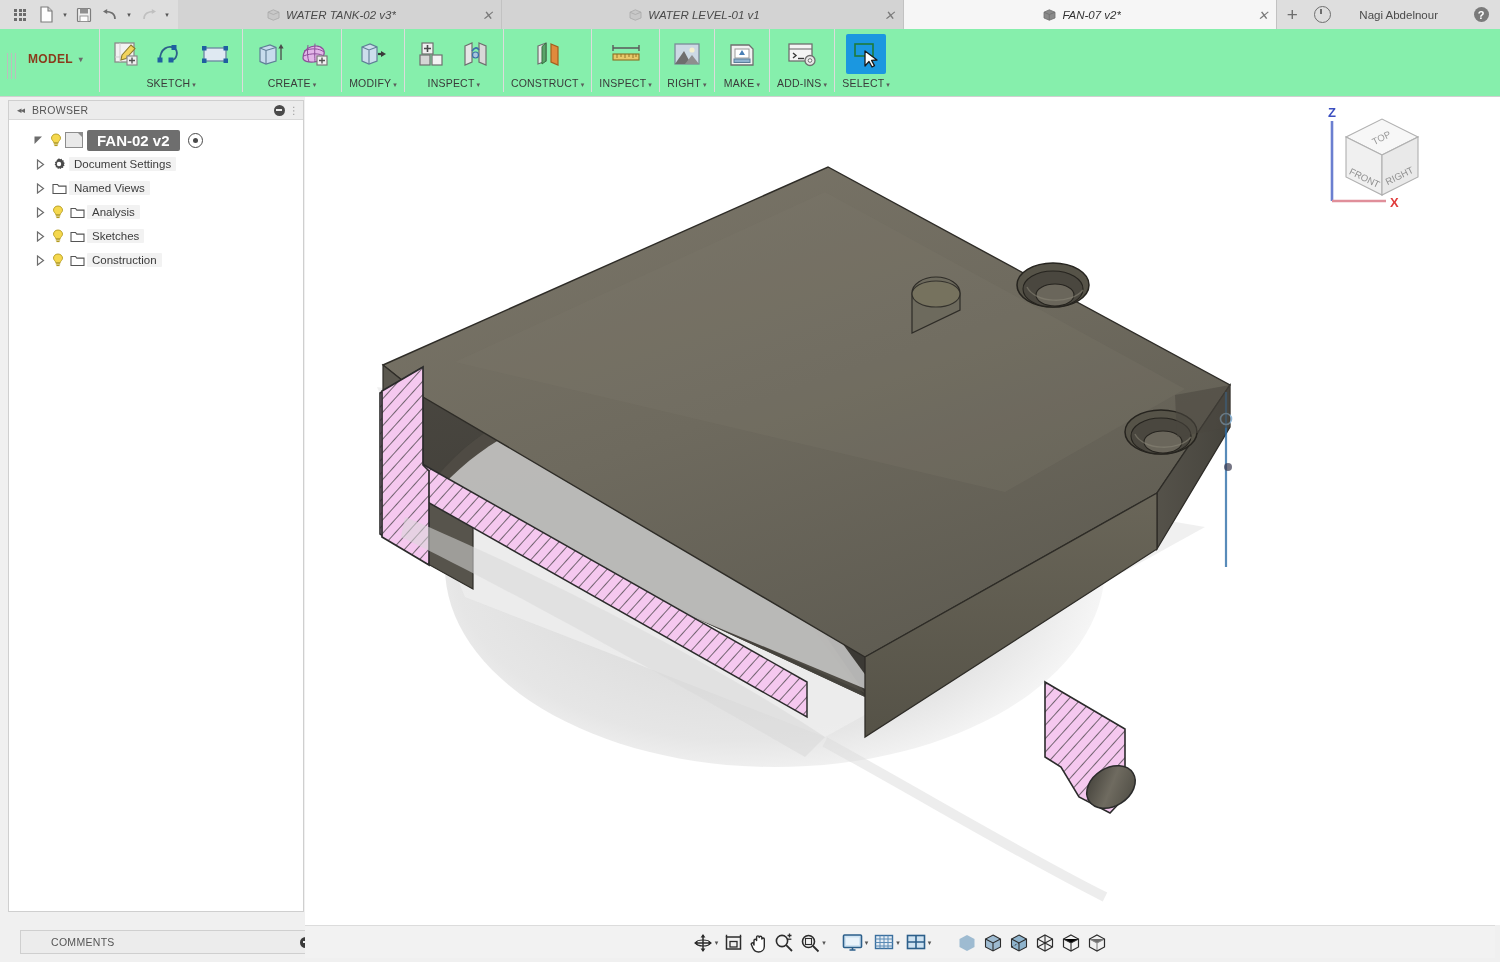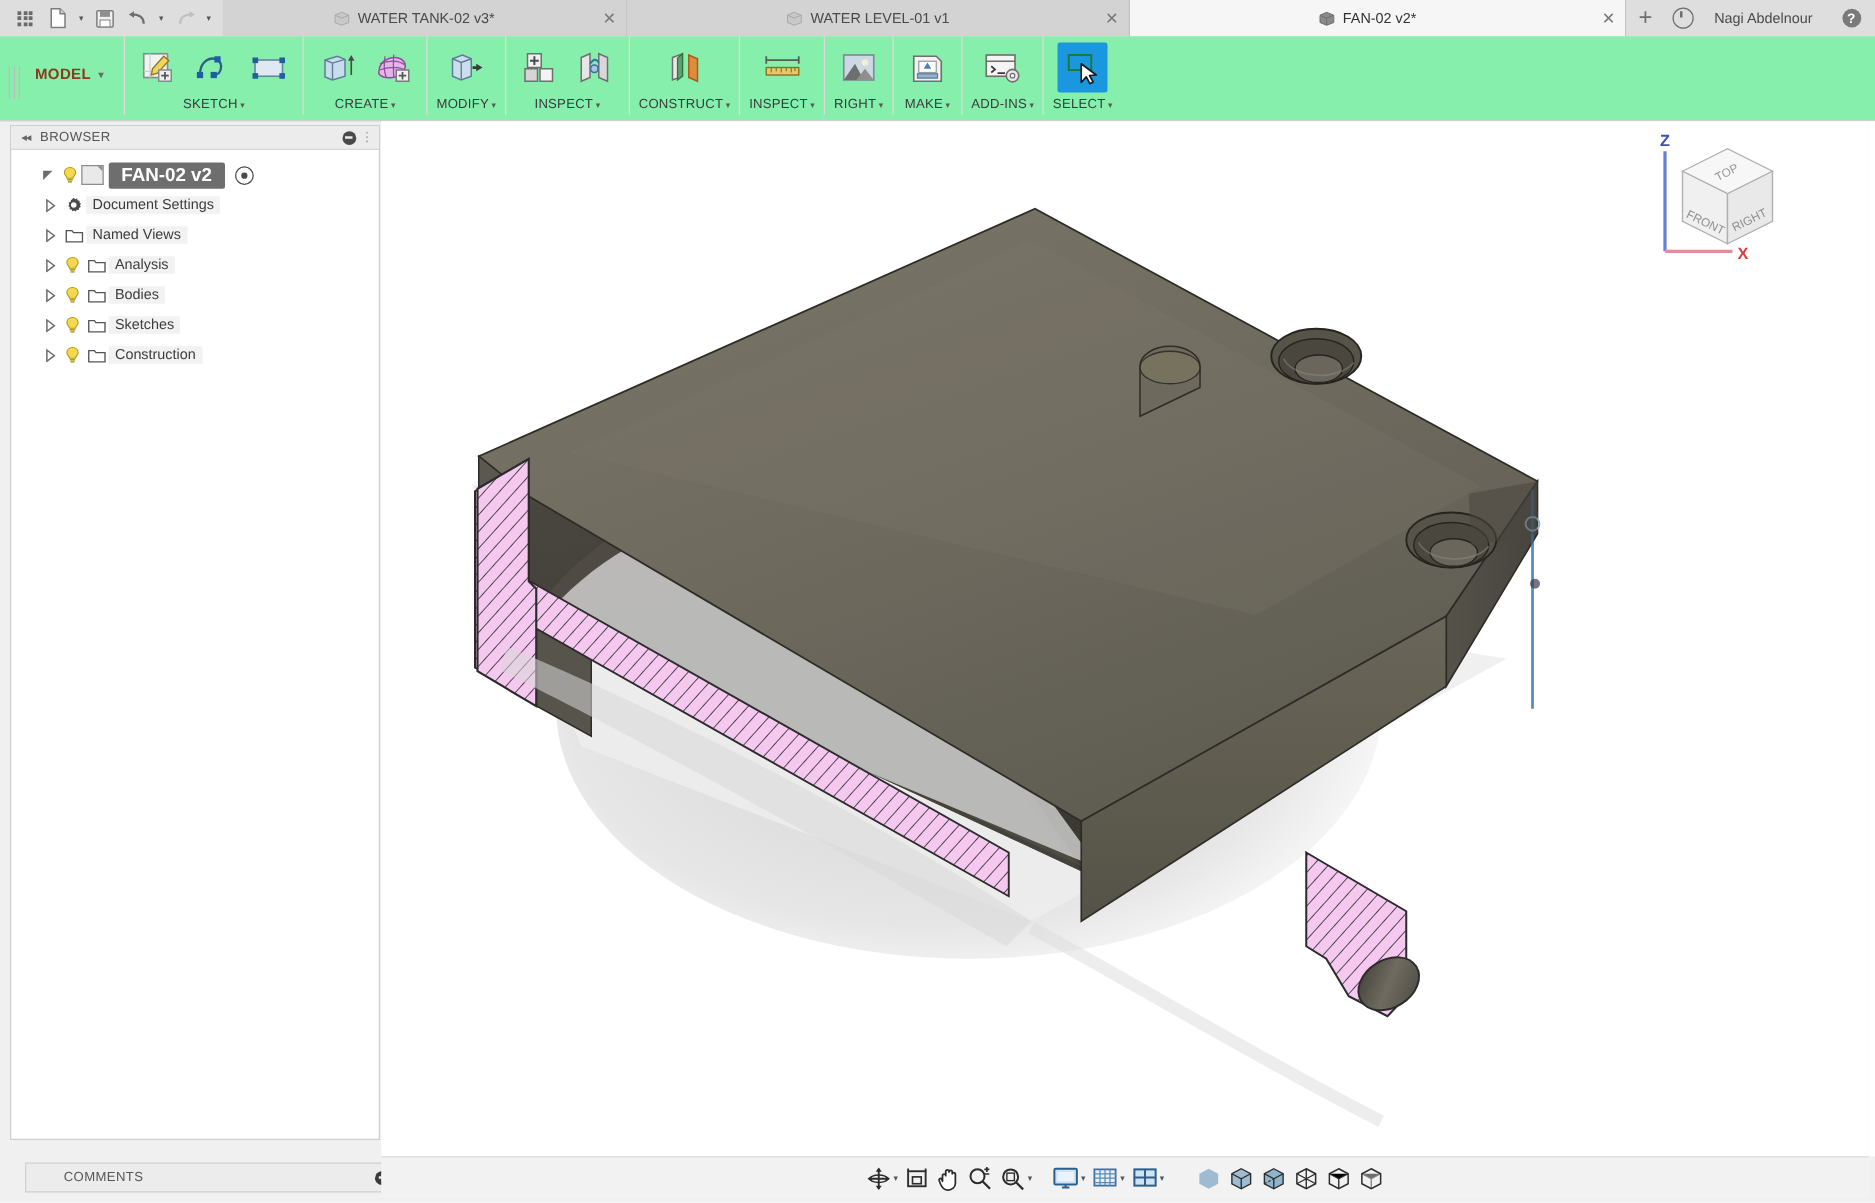--- a/index.html
+++ b/index.html
@@ -36,21 +36,21 @@
     width: 10px; height: 26px;
     display: flex; align-items: center; justify-content: center;
     font-size: 7px; color: #555;
   }
   .grid-icon {
     display: grid; grid-template-columns: repeat(3,3px);
     grid-template-rows: repeat(3,3px); gap: 1.5px;
   }
   .grid-icon i { background: #6b6b6b; display: block; width: 3px; height: 3px; }
 
-  .doc-tabs { display: flex; flex: 1; align-items: stretch; min-width: 0;}
+  .doc-tabs { display: flex; flex: 1; align-items: stretch; min-width: 0; font-style: italic;}
   .doctab {
     position: relative;
     display: flex; align-items: center; justify-content: center;
     background: #d3d3d3;
     border-right: 1px solid #c2c2c2;
     color: #4a4a4a;
     font-size: 11.5px;
     padding: 0 26px 0 10px;
     cursor: default;
     min-width: 0;
@@ -66,21 +66,21 @@
     position: absolute; right: 8px; top: 50%; transform: translateY(-50%);
     font-size: 13px; color: #7a7a7a; line-height: 1; cursor: default;
     font-family: "Liberation Sans", sans-serif;
   }
   .tabplus {
     width: 30px; display: flex; align-items: center; justify-content: center;
     background: #dedede; color: #6e6e6e; font-size: 19px; font-weight: 300;
     cursor: default;
   }
   .right-tools {
-    display: flex; align-items: center; gap: 4px;
+    display: flex; align-items: center; gap: 16px;
     background: #dedede; padding-right: 4px;
   }
   .rt-btn {
     width: 30px; height: 29px;
     display: flex; align-items: center; justify-content: center;
     cursor: default;
   }
   .username {
     font-size: 11.5px; color: #4a4a4a; padding: 0 12px 0 6px; white-space: nowrap;
   }
@@ -320,21 +320,21 @@
         <span class="tabclose">✕</span>
       </div>
       <div class="doctab active" style="flex:1">
         <span class="doc-icon">
           <svg width="13" height="12" viewBox="0 0 13 12">
             <path d="M1 3.2 L6.3 .8 L12 3.2 L12 9 L6.3 11.2 L1 9 Z" fill="#8a8a8a" stroke="#6f6f6f" stroke-width=".8"></path>
             <path d="M1 3.2 L6.3 5.5 L12 3.2" fill="none" stroke="#6f6f6f" stroke-width=".8"></path>
             <path d="M6.3 5.5 L6.3 11.2" fill="none" stroke="#6f6f6f" stroke-width=".8"></path>
           </svg>
         </span>
-        <span class="tlabel">FAN-02 v2*</span>
+        <span class="tlabel">FAN-07 v2*</span>
         <span class="tabclose">✕</span>
       </div>
     </div>
 
     <div class="tabplus">+</div>
 
     <div class="right-tools">
       <div class="rt-btn">
         <span class="circ-icon clock"></span>
       </div>
@@ -630,40 +630,20 @@
           </svg>
         </span>
         <span class="folder">
           <svg width="15" height="13" viewBox="0 0 15 13">
             <path d="M1 2.5 h4.5 l1.3 1.6 h7.2 v7.4 h-13 z" fill="#ffffff" stroke="#555" stroke-width="1.1"></path>
           </svg>
         </span>
         <span class="tlabel2">Analysis</span>
       </div>
 
-      <div class="trow">
-        <span class="arrow">
-          <svg width="11" height="11" viewBox="0 0 11 11">
-              <path d="M2.5 1 L8.5 5.5 L2.5 10 Z" fill="none" stroke="#6d6d6d" stroke-width="1.2"></path>
-            </svg>
-        </span>
-        <span class="bulb">
-          <svg width="12" height="14" viewBox="0 0 12 14">
-            <path d="M6 1 C8.8 1 10.5 3 10.5 5.2 C10.5 7.2 8.3 8 8.3 9.6 L3.7 9.6 C3.7 8 1.5 7.2 1.5 5.2 C1.5 3 3.2 1 6 1 Z" fill="#f5d84e" stroke="#b39a1c" stroke-width=".9"></path>
-            <rect x="3.8" y="10.2" width="4.4" height="1.3" fill="#b39a1c"></rect>
-            <rect x="4.4" y="11.9" width="3.2" height="1.2" fill="#b39a1c"></rect>
-          </svg>
-        </span>
-        <span class="folder">
-          <svg width="15" height="13" viewBox="0 0 15 13">
-            <path d="M1 2.5 h4.5 l1.3 1.6 h7.2 v7.4 h-13 z" fill="#ffffff" stroke="#555" stroke-width="1.1"></path>
-          </svg>
-        </span>
-        <span class="tlabel2">Bodies</span>
-      </div>
 
       <div class="trow">
         <span class="arrow">
           <svg width="11" height="11" viewBox="0 0 11 11">
               <path d="M2.5 1 L8.5 5.5 L2.5 10 Z" fill="none" stroke="#6d6d6d" stroke-width="1.2"></path>
             </svg>
         </span>
         <span class="bulb">
           <svg width="12" height="14" viewBox="0 0 12 14">
             <path d="M6 1 C8.8 1 10.5 3 10.5 5.2 C10.5 7.2 8.3 8 8.3 9.6 L3.7 9.6 C3.7 8 1.5 7.2 1.5 5.2 C1.5 3 3.2 1 6 1 Z" fill="#f5d84e" stroke="#b39a1c" stroke-width=".9"></path>

